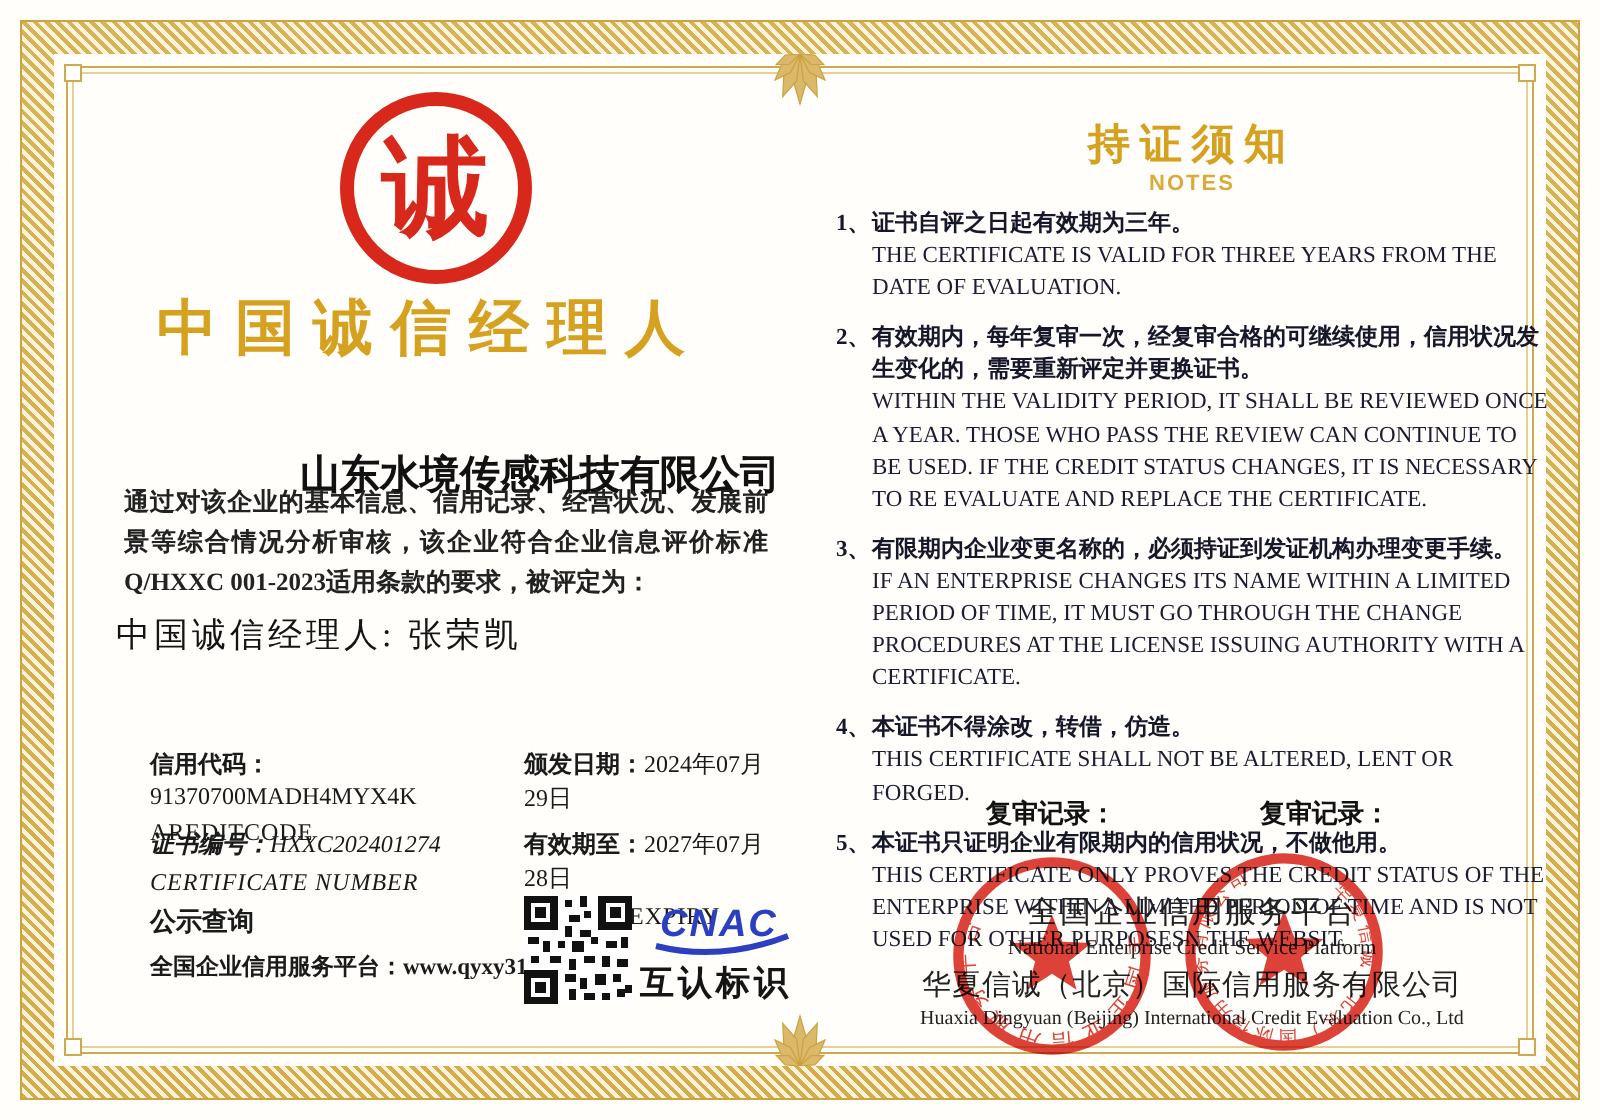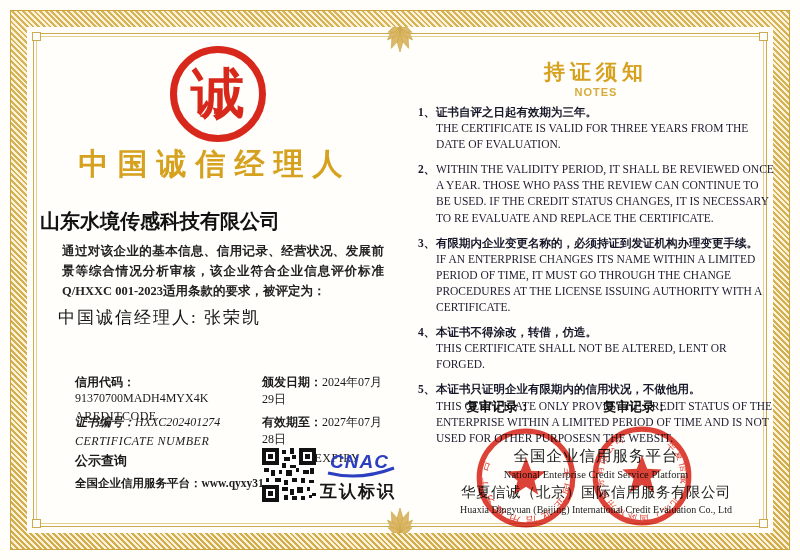--- a/index.html
+++ b/index.html
@@ -30,21 +30,21 @@
 
   
   .emblem { position:absolute; left:170px; top:46px; width:96px; height:96px; border:7px solid #d8281c;
             border-radius:50%; display:flex; align-items:center; justify-content:center; background:#fffefb; }
   .emblem-char { font-family:"Liberation Serif", serif; font-weight:bold; font-size:54px; color:#d8281c; line-height:1; }
 
   .cert-title { position:absolute; left:40px; top:144px; width:350px; text-align:center;
                 font-size:30px; font-weight:bold; color:#d5a11e; letter-spacing:9px; }
   .cert-title-en { position:absolute; left:40px; top:181px; width:350px; text-align:center;
                    font-family:"Liberation Serif", serif; font-size:12px; color:#dcb75c; letter-spacing:3px; }
-  .company { position:absolute; left:40px; top:208px; width:350px; text-align:left;
+  .company { position:absolute; left:40px; top:224px; width:350px; text-align:right;
              font-size:20px; font-weight:bold; color:#111; }
   .body-par { position:absolute; left:62px; top:241px; width:322px; text-align:justify;
               font-family:"Liberation Serif", serif; font-weight:bold; font-size:12.5px;
               color:#222; line-height:1.6; }
   .award { position:absolute; left:58px; top:306px; width:330px;
            font-family:"Liberation Serif", serif; font-size:17px; color:#141414; letter-spacing:2px; }
 
   .field { position:absolute; font-family:"Liberation Serif", serif; font-size:12px; color:#1a1a1a; }
   .field .lab { font-weight:bold; }
   .field .sub { display:block; margin-top:3px; letter-spacing:.5px; }
@@ -65,21 +65,21 @@
                font-size:11px; font-weight:bold; color:#d8ab3a; letter-spacing:1px; }
   .notes-list { position:absolute; left:418px; top:104px; width:358px; }
   .note-item { display:flex; margin-bottom:9px; }
   .note-num { font-family:"Liberation Serif", serif; font-weight:bold; font-size:11.5px;
               color:#17172a; width:18px; flex:0 0 18px; line-height:1.4; }
   .note-body { flex:1; }
   .note-zh { font-family:"Liberation Serif", serif; font-weight:bold; font-size:11.5px;
              color:#17172a; line-height:1.4; }
   .note-en { font-family:"Liberation Serif", serif; font-size:11.5px; color:#1c1c30; line-height:1.4; }
 
-  .review-row { position:absolute; left:396px; top:398px; width:352px; display:flex;text-align:center; }
+  .review-row { position:absolute; left:423px; top:398px; width:352px; display:flex;text-align:center; }
   .review-label { font-family:"Liberation Serif", serif; font-weight:bold; font-size:13px; color:#111; }
   .review-label.first { margin-left:70px; } .review-label.second { margin-left:72px; }
 
   .footer-block { position:absolute; left:428px; top:446px; width:336px; text-align:center; color:#222; }
   .fb-zh1 { font-size:15.5px; letter-spacing:1px; }
   .fb-en1 { font-family:"Liberation Serif", serif; font-size:10.5px; margin-top:2px; }
   .fb-zh2 { font-size:14.5px; margin-top:3px; letter-spacing:.5px; }
   .fb-en2 { font-family:"Liberation Serif", serif; font-size:10px; margin-top:2px; }
 
   .seal { position:absolute; width:104px; height:104px; opacity:.88; mix-blend-mode:multiply; }
@@ -221,20 +221,21 @@
     <div class="note-item">
       <div class="note-num">1、</div>
       <div class="note-body">
         <div class="note-zh">证书自评之日起有效期为三年。</div>
         <div class="note-en">THE CERTIFICATE IS VALID FOR THREE YEARS FROM THE DATE OF EVALUATION.</div>
       </div>
     </div>
     <div class="note-item">
       <div class="note-num">2、</div>
       <div class="note-body">
+        <div class="note-zh">有效期内，每年复审一次，经复审合格的可继续使用，信用状况发生变化的，需要重新评定并更换证书。</div>
         <div class="note-en">WITHIN THE VALIDITY PERIOD, IT SHALL BE REVIEWED ONCE A YEAR. THOSE WHO PASS THE REVIEW CAN CONTINUE TO BE USED. IF THE CREDIT STATUS CHANGES, IT IS NECESSARY TO RE EVALUATE AND REPLACE THE CERTIFICATE.</div>
       </div>
     </div>
     <div class="note-item">
       <div class="note-num">3、</div>
       <div class="note-body">
         <div class="note-zh">有限期内企业变更名称的，必须持证到发证机构办理变更手续。</div>
         <div class="note-en">IF AN ENTERPRISE CHANGES ITS NAME WITHIN A LIMITED PERIOD OF TIME, IT MUST GO THROUGH THE CHANGE PROCEDURES AT THE LICENSE ISSUING AUTHORITY WITH A CERTIFICATE.</div>
       </div>
     </div>

